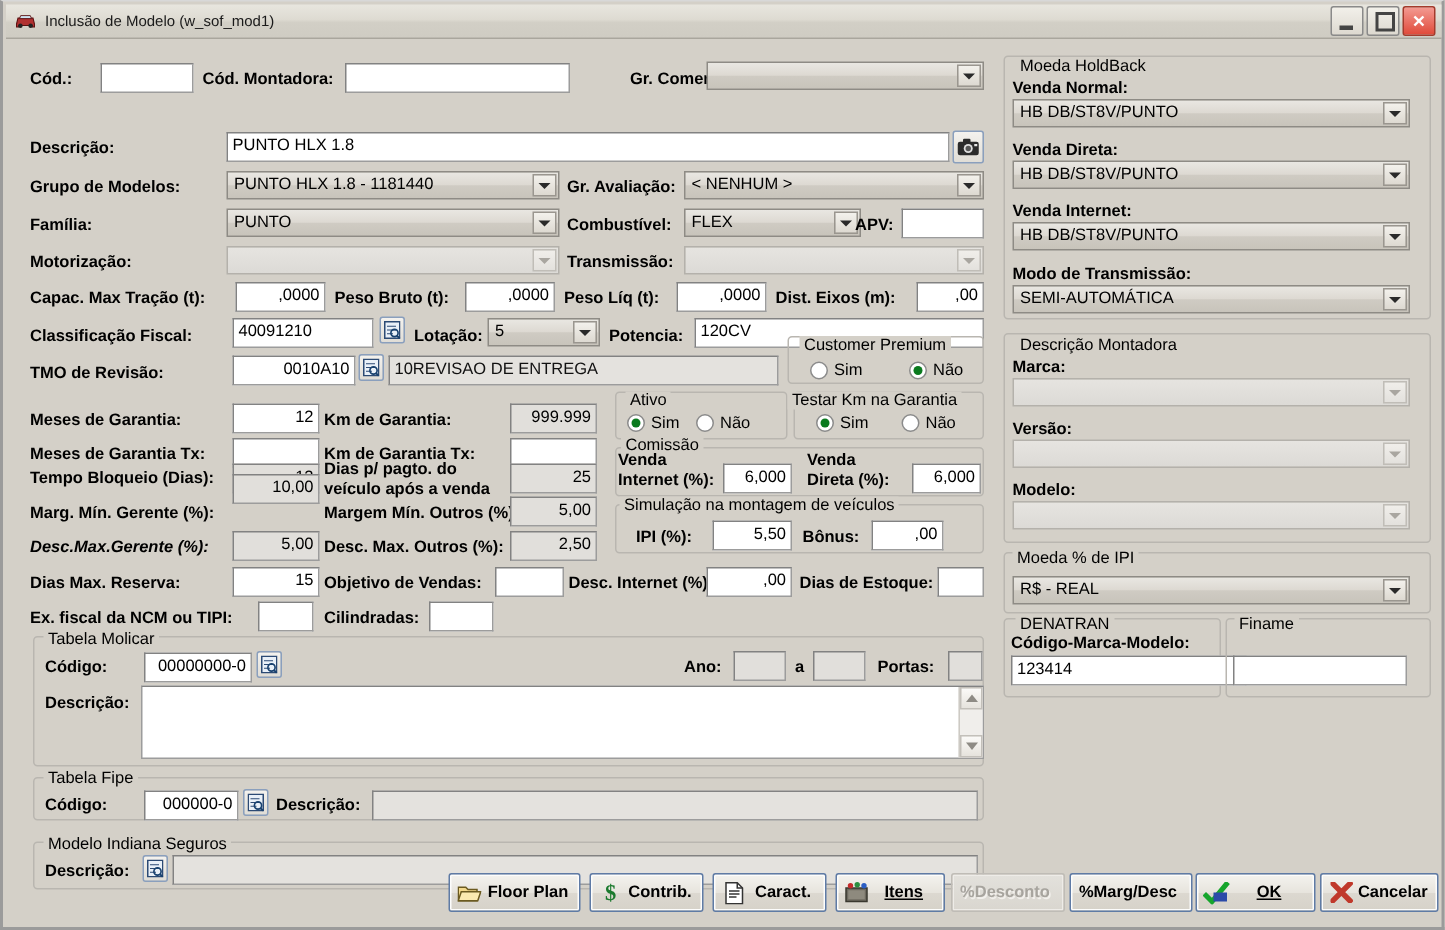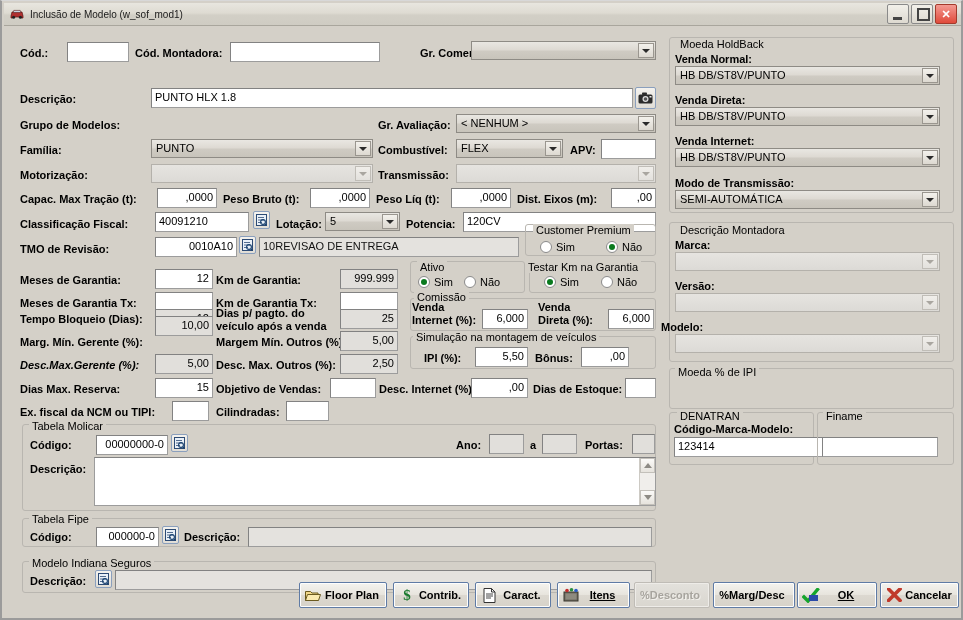--- a/index.html
+++ b/index.html
@@ -216,33 +216,37 @@
       <svg width="15" height="12" viewBox="0 0 15 12">
         <rect x="0.5" y="2.5" width="14" height="9" rx="1.5" fill="#2b2b2b"></rect>
         <rect x="4" y="0.5" width="5" height="2.5" rx="0.8" fill="#2b2b2b"></rect>
         <circle cx="7.5" cy="7" r="3" fill="#dedede"></circle>
         <circle cx="7.5" cy="7" r="1.8" fill="#555"></circle>
         <rect x="11.5" y="4" width="2" height="1.5" fill="#e8e8e8"></rect>
       </svg>
     </div>
 
     <div class="lbl" style="left:15px;top:93px;">Grupo de Modelos:</div>
+    <div class="combo" style="left:146px;top:88px;width:222px;">
+      <span>PUNTO HLX 1.8 - 1181440</span>
+      <span class="arrowbox"></span>
+    </div>
     <div class="lbl" style="left:373px;top:93px;">Gr. Avaliação:</div>
     <div class="combo" style="left:451px;top:88px;width:200px;">
       <span>&lt; NENHUM &gt;</span>
       <span class="arrowbox"></span>
     </div>
 
     <div class="lbl" style="left:15px;top:118px;">Família:</div>
     <div class="combo" style="left:146px;top:113px;width:222px;">
       <span>PUNTO</span>
       <span class="arrowbox"></span>
     </div>
     <div class="lbl" style="left:373px;top:118px;">Combustível:</div>
-    <div class="combo" style="left:451px;top:113px;width:107px;">
+    <div class="combo" style="left:451px;top:113px;width:118px;">
       <span>FLEX</span>
       <span class="arrowbox"></span>
     </div>
     <div class="lbl" style="left:565px;top:118px;">APV:</div>
     <div class="inp" style="left:596px;top:113px;width:55px;"></div>
 
     <div class="lbl" style="left:15px;top:143px;">Motorização:</div>
     <div class="combo dis" style="left:146px;top:138px;width:222px;">
       <span></span>
       <span class="arrowbox"></span>
@@ -465,28 +469,32 @@
       <span></span>
       <span class="arrowbox"></span>
     </div>
 
     <div class="lbl" style="left:670px;top:254px;">Versão:</div>
     <div class="combo dis" style="left:670px;top:267px;width:265px;">
       <span></span>
       <span class="arrowbox"></span>
     </div>
 
-    <div class="lbl" style="left:656px;top:295px;">Modelo:</div>
+    <div class="lbl" style="left:670px;top:295px;">Modelo:</div>
     <div class="combo dis" style="left:670px;top:308px;width:265px;">
       <span></span>
       <span class="arrowbox"></span>
     </div>
 
     <div class="grp" style="left:664px;top:342px;width:285px;height:41px;"></div>
     <div class="grp-title" style="left:670px;top:340px;">Moeda % de IPI</div>
+    <div class="combo" style="left:670px;top:358px;width:265px;">
+      <span>R$   - REAL</span>
+      <span class="arrowbox"></span>
+    </div>
 
     <div class="grp" style="left:664px;top:386px;width:145px;height:53px;"></div>
     <div class="grp-title" style="left:672px;top:384px;">DENATRAN</div>
     <div class="lbl" style="left:669px;top:397px;">Código-Marca-Modelo:</div>
     <div class="inp" style="left:669px;top:411px;width:157px;height:20px;">123414</div>
 
     <div class="grp" style="left:812px;top:386px;width:137px;height:53px;"></div>
     <div class="grp-title" style="left:818px;top:384px;">Finame</div>
     <div class="inp" style="left:817px;top:411px;width:116px;height:20px;"></div>
 

